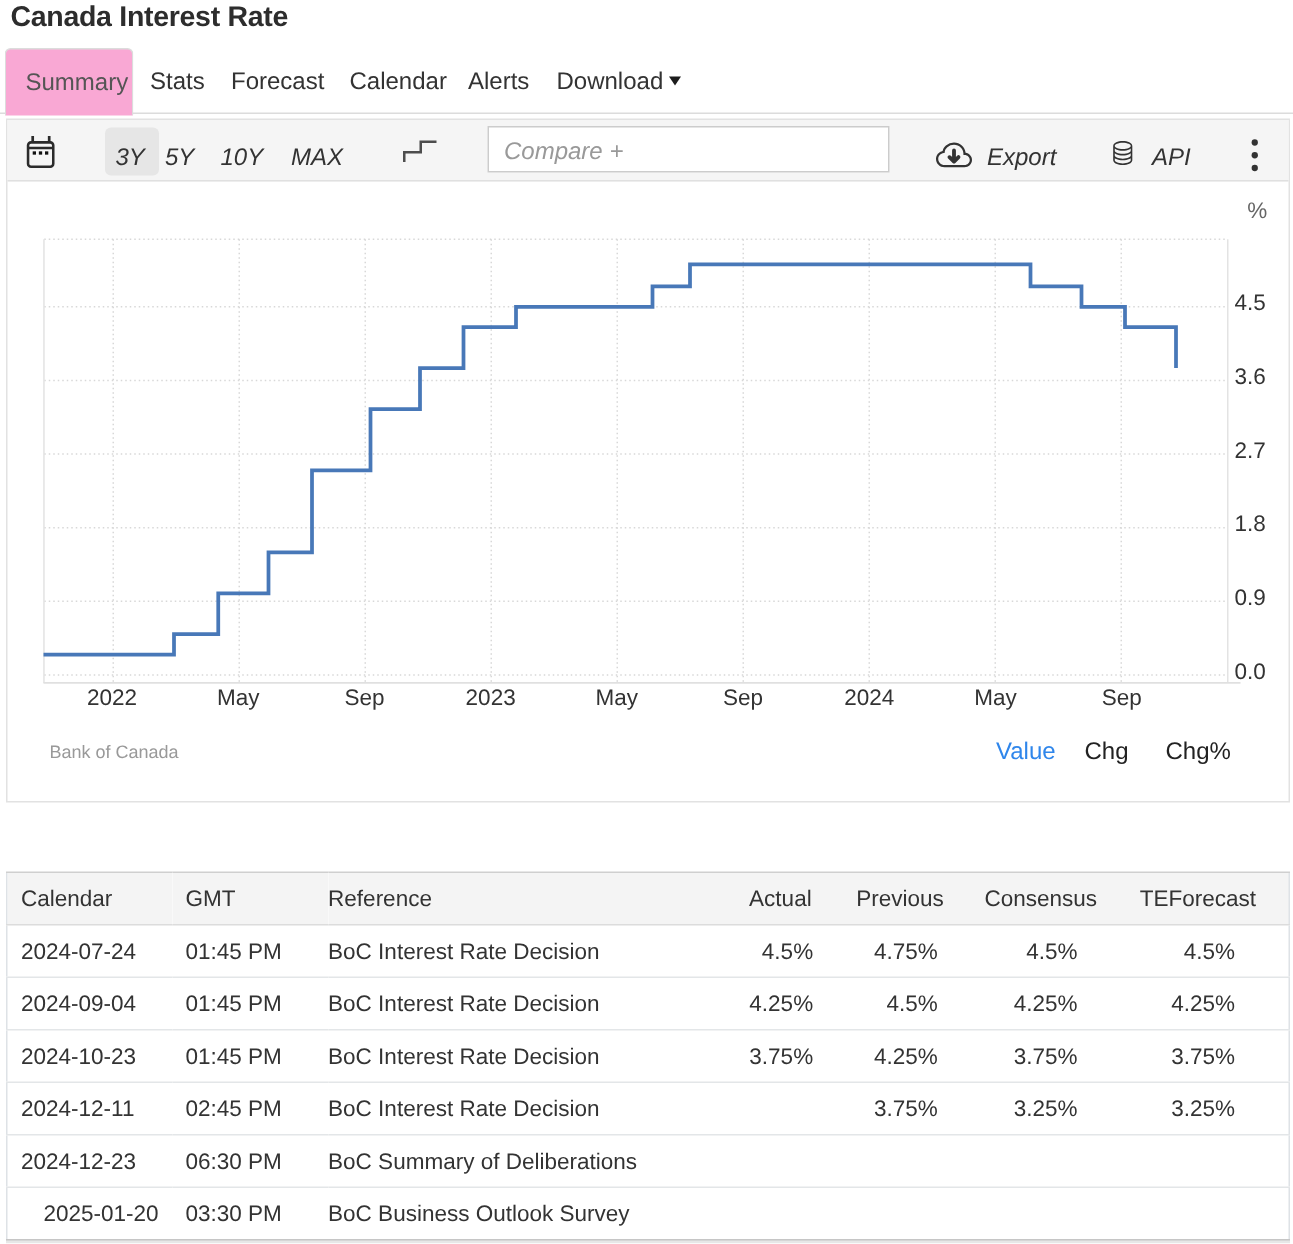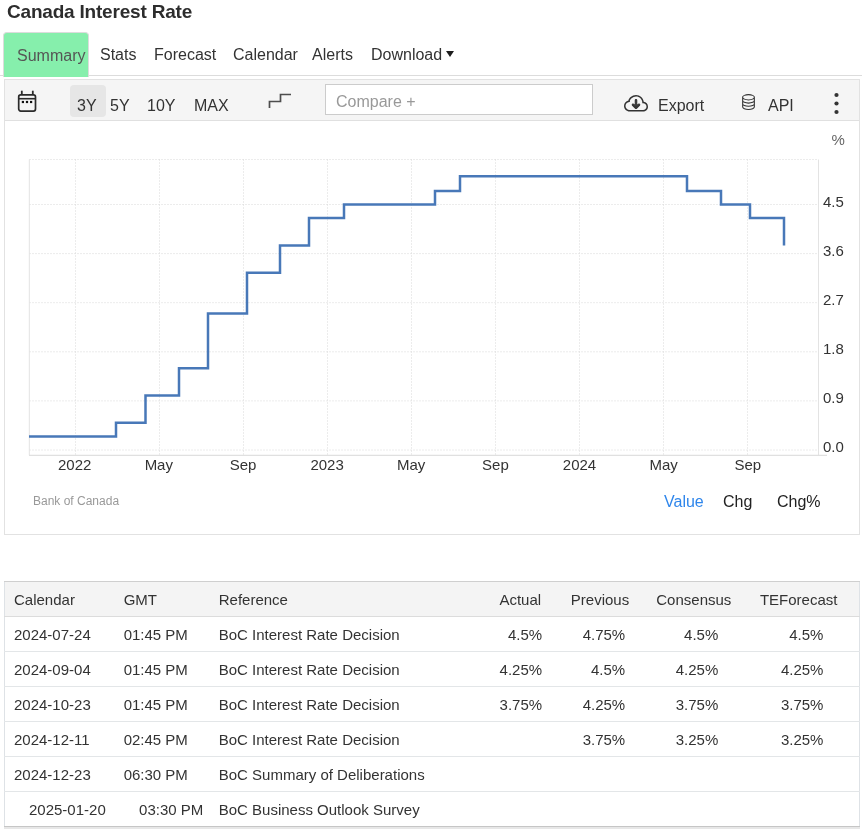--- a/index.html
+++ b/index.html
@@ -3,26 +3,26 @@
 <meta charset="utf-8">
 <style>
 * { margin:0; padding:0; box-sizing:border-box; }
 body { font-family:"Liberation Sans", sans-serif; background:#fff; }
 #page { position:relative; width:862px; height:829px; overflow:hidden; background:#fff; }
 .abs { position:absolute; }
 h1.title { left:7px; top:1px; font-size:19px; font-weight:bold; color:#2d2d2d; letter-spacing:-0.2px; }
 
 #navline { left:0; top:75px; width:862px; height:0; border-bottom:1px solid #dcdcdc; }
 .tab { top:46px; font-size:16px; color:#333; }
-#tab-active { left:3px; top:32px; width:86px; height:45px; background:#86efac;
+#tab-active { left:3px; top:32px; width:86px; height:45px; background:#f9a8d4;
   border:1px solid #dcdcdc; border-bottom:none; border-radius:4px 4px 0 0; z-index:2;}
 #tab-active span { position:absolute; left:13px; top:14px; font-size:16px; color:#555; }
 
 #card { left:4px; top:79px; width:856px; height:456px; border:1px solid #e2e2e2; background:#fff; }
-#toolbar { left:0; top:0; width:854px; height:41px; background:#f5f5f5; border-bottom:1px solid #e0e0e0; }
+#toolbar { left:0; top:0; width:854px; height:41px; background:#f5f5f5; border-bottom:1px solid #e0e0e0;font-style:italic; }
 .tbtxt { font-size:16px; color:#333; top:17px; }
 #pill3y { left:65px; top:5px; width:36px; height:32px; background:#e6e6e6; border-radius:4px; }
 #cmp { left:320px; top:4px; width:268px; height:31px; background:#fff; border:1px solid #ccc; }
 #cmp span { position:absolute; left:10px; top:8px; font-size:16px; color:#999; }
 
 #chart { left:0; top:41px; }
 
 #src { left:28px; top:414px; font-size:12px; color:#999; }
 .vcc { position:absolute; top:413px; font-size:16px; }
 
@@ -216,21 +216,21 @@
           <td class="l" style="padding-left:9px;">06:30 PM</td>
           <td class="l">BoC Summary of Deliberations</td>
           <td class="r"></td>
           <td class="r"></td>
           <td class="r"></td>
           <td class="r"></td>
           <td></td>
         </tr>
     <tr>
           <td class="l" style="padding-left:24px;">2025-01-20</td>
-          <td class="l" style="padding-left:9px;text-align:center;">03:30 PM</td>
+          <td class="l" style="padding-left:9px;">03:30 PM</td>
           <td class="l">BoC Business Outlook Survey</td>
           <td class="r"></td>
           <td class="r"></td>
           <td class="r"></td>
           <td class="r"></td>
           <td></td>
         </tr>
   </tbody>
     </table>
   <div id="nextbar" class="abs"></div>

